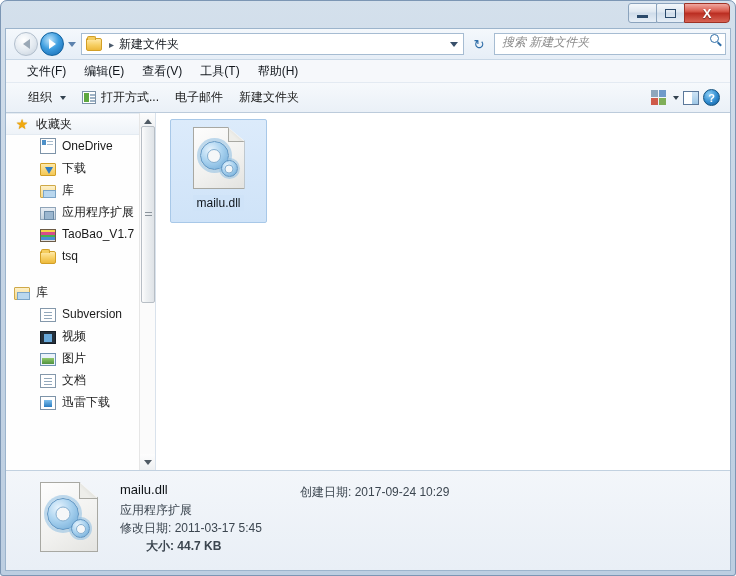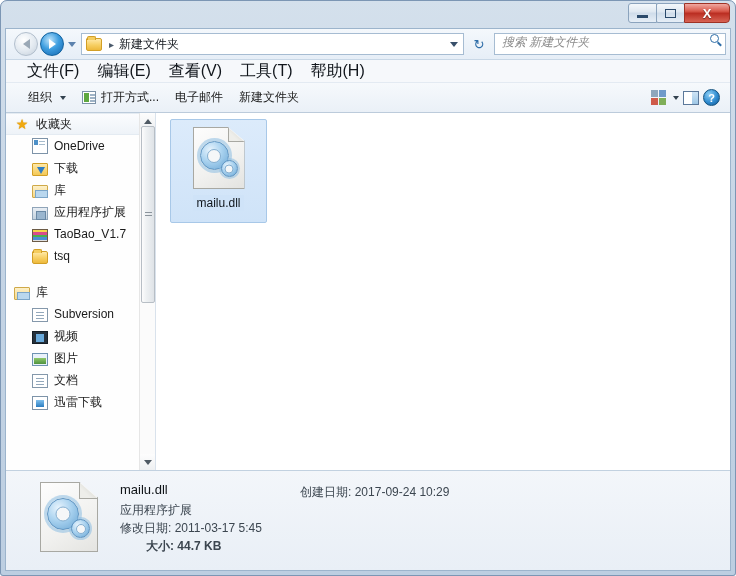--- a/index.html
+++ b/index.html
@@ -147,21 +147,21 @@
   .mag:after{content:"";position:absolute;right:-4px;bottom:-3px;width:5px;height:1.7px;background:#2f6ea8;transform:rotate(45deg);}
 
   
   .menubar {
     height: 23px; flex:none;
     background: #f6f8fb;
     display:flex; align-items:center;
     padding-left: 12px;
     border-bottom: 1px solid #e3eaf2;
   }
-  .menuitem { padding: 2px 9px; color:#11161c; font-size:16px; }
+  .menuitem { padding: 2px 9px; color:#11161c; font-size:12px; }
 
   
   .toolbar {
     height: 30px; flex:none;
     background: linear-gradient(180deg,#f6f9fc 0%, #eaf0f7 100%);
     border-bottom: 1px solid #bccbdb;
     display:flex; align-items:center;
     padding: 0 6px 0 14px;
   }
   .tbitem {
@@ -208,21 +208,21 @@
     border-right: 1px solid #d9e2ec;
     position: relative;
     overflow: hidden;
   }
   .nav-scroll-area { position:absolute; left:0; top:0; right:16px; bottom:0; overflow:hidden; }
   .navitem {
     display:flex; align-items:center; gap:6px;
     height: 22px; padding-left: 8px;
     white-space:nowrap; color:#1a1a1a; font-size:12px;
   }
-  .navitem.child { padding-left: 26px; }
+  .navitem.child { padding-left: 26px; margin-left: 8px; }
   .navitem.header { font-weight: normal; }
   .navitem.header.hl {
     background: linear-gradient(180deg,#fbfcfe 0%, #eef3f8 100%);
     border-top:1px solid #e4ebf2; border-bottom:1px solid #e4ebf2;
   }
   .nav-gap { height: 14px; }
   .ni { width:16px; height:16px; flex:none; position:relative; }
 
   
   .ic-star{ color:#f0a90f; font-size:14px; line-height:16px; text-align:center; text-shadow:0 0 1px #c7850a;}

